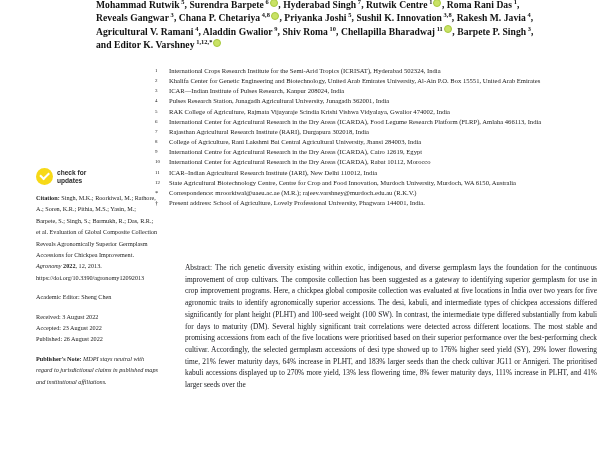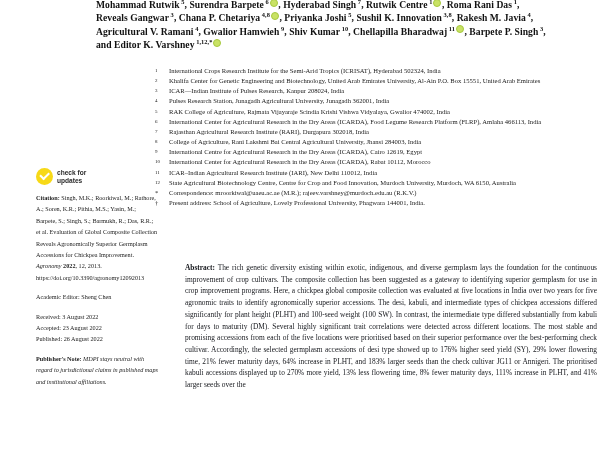--- a/index.html
+++ b/index.html
@@ -129,29 +129,29 @@
   .abstract {
     position: absolute;
     left: 185px;
     top: 262px;
     width: 412px;
     font-size: 7.4px;
     line-height: 11.7px;
     text-align: justify;
     color: #16181d;
   }
-  .abstract b { font-weight: bold; }
+  .abstract b { font-weight: normal; }
 </style>
 </head>
 <body>
 
 <div class="authors" id="authors-block">
     <div><span>Mohammad Rutwik</span><sup> 5</sup><span>, </span><span>Surendra Barpete</span><sup> 6</sup><span class="orcid"></span><span>, </span><span>Hyderabad Singh</span><sup> 7</sup><span>, </span><span>Rutwik Centre</span><sup> 1</sup><span class="orcid"></span><span>, </span><span>Roma Rani Das</span><sup> 1</sup><span>, </span></div>
     <div><span>Reveals Gangwar</span><sup> 3</sup><span>, </span><span>Chana P. Chetariya</span><sup> 4,8</sup><span class="orcid"></span><span>, </span><span>Priyanka Joshi</span><sup> 5</sup><span>, </span><span>Sushil K. Innovation</span><sup> 3,8</sup><span>, </span><span>Rakesh M. Javia</span><sup> 4</sup><span>, </span></div>
-    <div><span>Agricultural V. Ramani</span><sup> 4</sup><span>, </span><span>Gwalior Hamwieh</span><sup> 9</sup><span>, </span><span>Shiv Kumar</span><sup> 10</sup><span>, </span><span>Chellapilla Bharadwaj</span><sup> 11</sup><span class="orcid"></span><span>, </span><span>Barpete P. Singh</span><sup> 3</sup><span>, </span></div>
+    <div><span>Agricultural V. Ramani</span><sup> 4</sup><span>, </span><span>Aladdin Gwalior</span><sup> 9</sup><span>, </span><span>Shiv Roma</span><sup> 10</sup><span>, </span><span>Chellapilla Bharadwaj</span><sup> 11</sup><span class="orcid"></span><span>, </span><span>Barpete P. Singh</span><sup> 3</sup><span>, </span></div>
     <div><span>and Editor K. Varshney</span><sup> 1,12,*</sup><span class="orcid"></span></div>
   </div>
 
 <div class="affiliations" id="affiliations-block">
     <div class="aff-row">
       <div class="aff-num">1</div>
       <div class="aff-text">International Crops Research Institute for the Semi-Arid Tropics (ICRISAT), Hyderabad 502324, India</div>
     </div>
     <div class="aff-row">
       <div class="aff-num">2</div>

